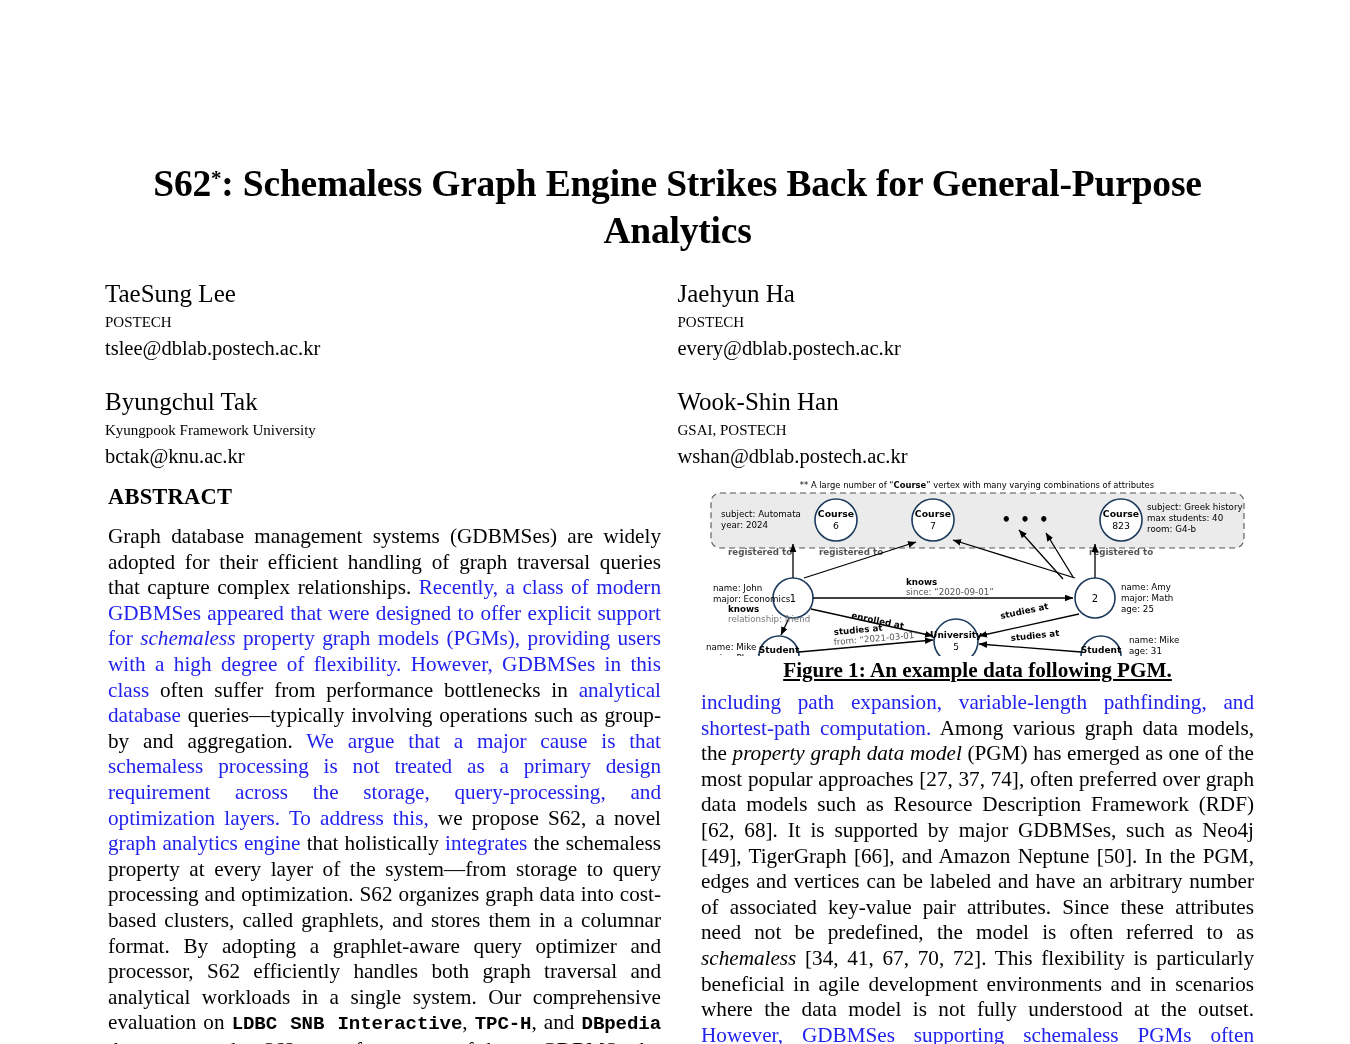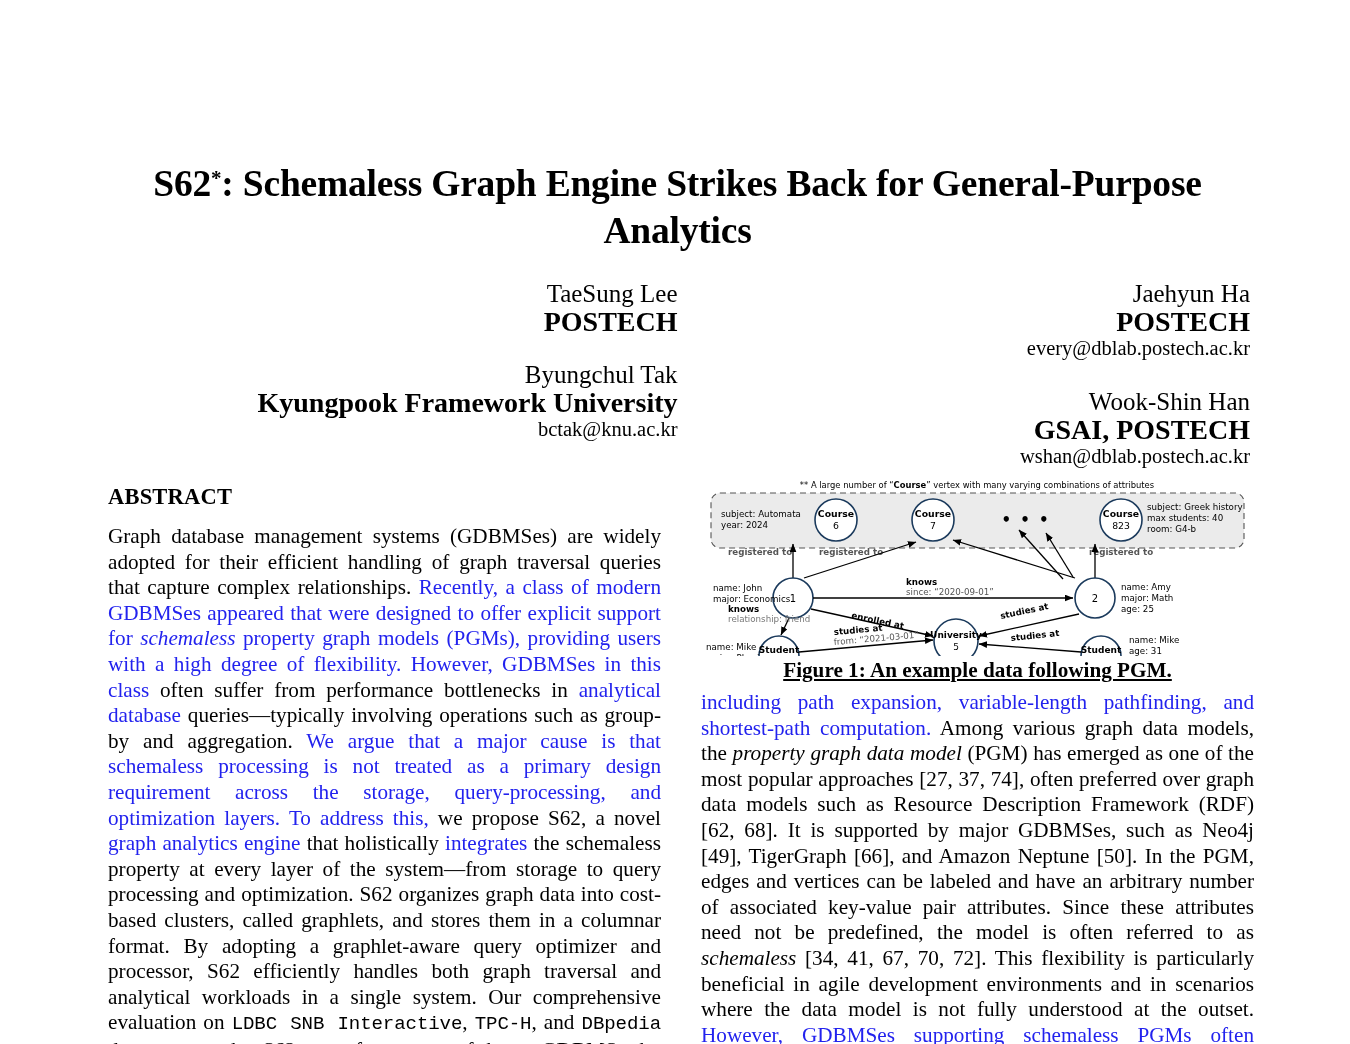--- a/index.html
+++ b/index.html
@@ -45,31 +45,30 @@
   
   .authors {
     position: absolute;
     left: 105px;
     top: 278px;
     width: 1145px;
     display: flex;
   }
   .author-col {
     width: 50%;
-    text-align: right;
+    text-align: left;
   }
   .author-block { margin-bottom: 24px; }
   .author-name {
     font-size: 25px;
     line-height: 31px;
   }
   .author-affil {
-    font-size: 28px;
+    font-size: 15px;
     line-height: 26px;
-    font-weight: bold;
   }
   .author-email {
     font-size: 20.5px;
     line-height: 27px;
   }
 
   
   .col-left {
     position: absolute;
     left: 108px;
@@ -99,20 +98,21 @@
     text-justify: inter-word;
     hyphens: manual;
   }
 
   .hl { color: #2222ee; }
   .it { font-style: italic; }
   .mono {
     font-family: "Liberation Mono", monospace;
     font-size: 0.90em;
     letter-spacing: -0.1px;
+    font-weight: bold;
   }
 
   
   .figure {
     position: relative;
     width: 553px;
     height: 178px;
   }
   .fig-svg { display: block; }
   .fig-caption {
@@ -131,20 +131,21 @@
 
   <div class="title">
     <span>S62</span><sup>*</sup><span>: Schemaless Graph Engine Strikes Back for General-Purpose Analytics</span>
   </div>
 
   <div class="authors">
     <div class="author-col">
       <div class="author-block">
         <div class="author-name">TaeSung Lee</div>
         <div class="author-affil">POSTECH</div>
+        <div class="author-email">tslee@dblab.postech.ac.kr</div>
       </div>
       <div class="author-block">
         <div class="author-name">Byungchul Tak</div>
         <div class="author-affil">Kyungpook Framework University</div>
         <div class="author-email">bctak@knu.ac.kr</div>
       </div>
     </div>
     <div class="author-col">
       <div class="author-block">
         <div class="author-name">Jaehyun Ha</div>

